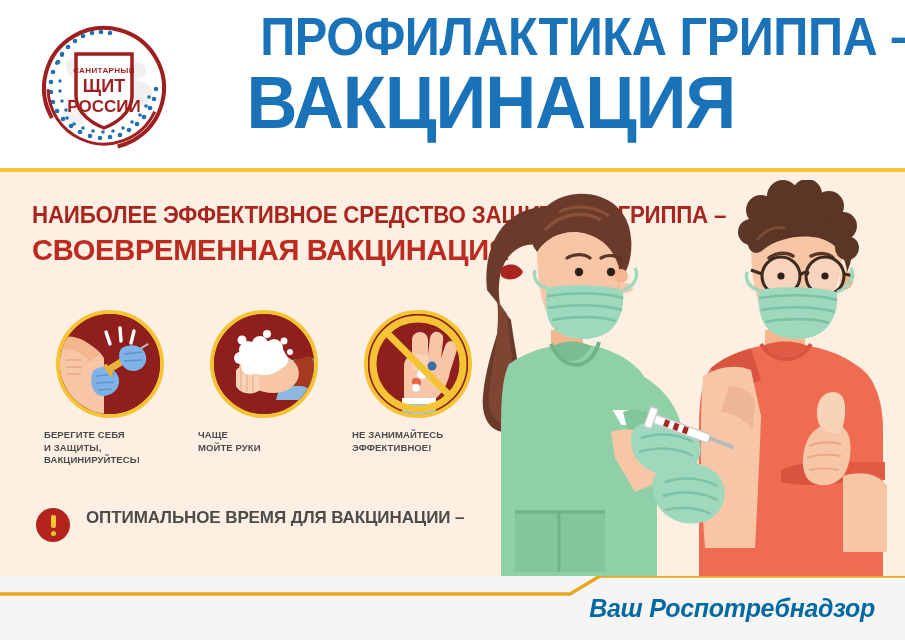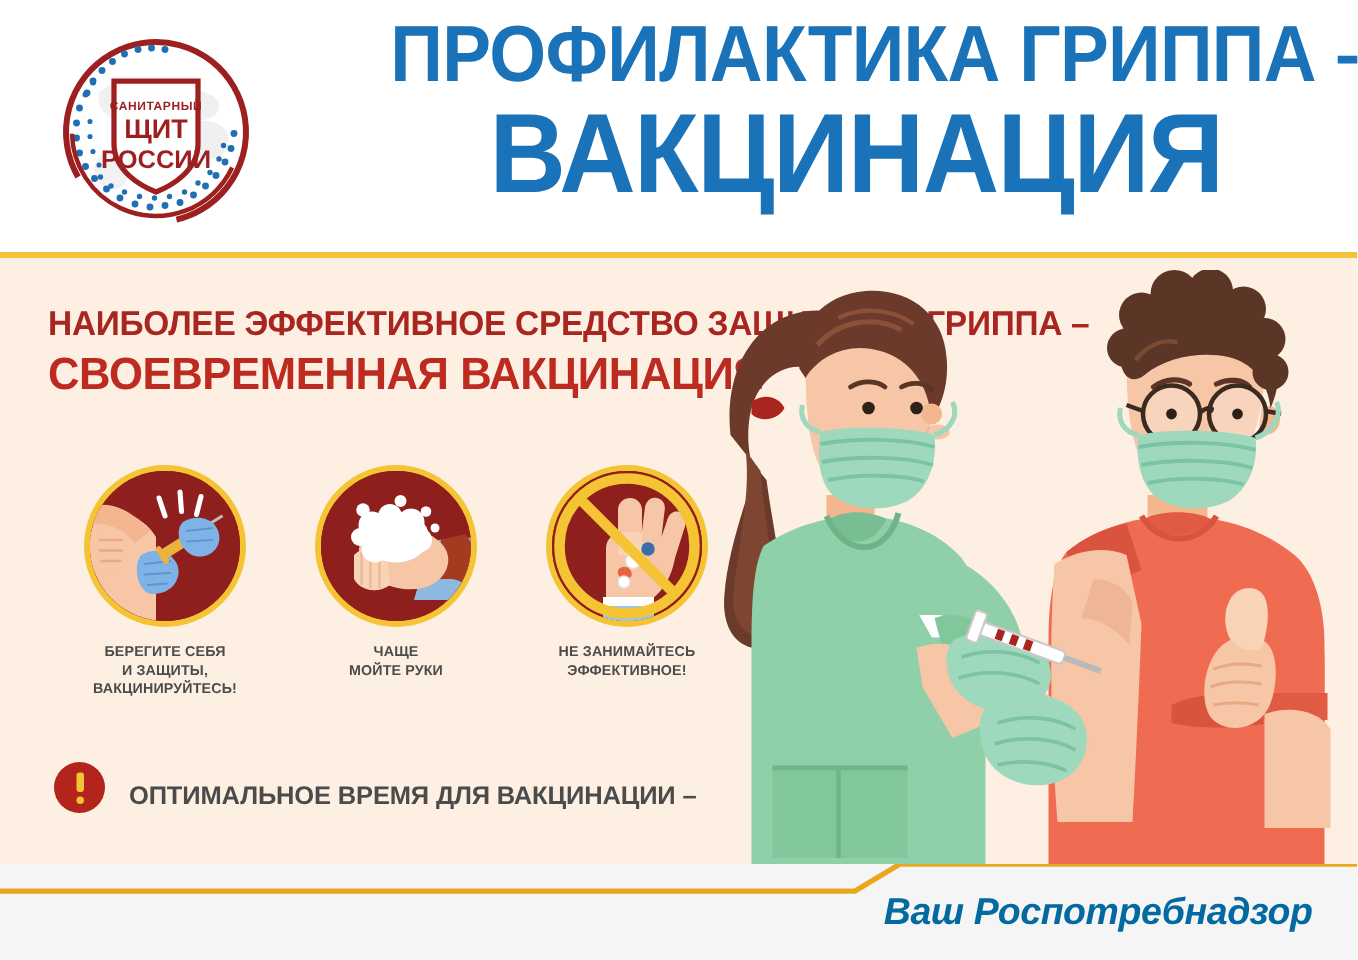--- a/index.html
+++ b/index.html
@@ -42,21 +42,21 @@
     height: 140px;
     text-decoration: underline;
   }
   .logo-svg { display: block; }
 
   .title-block {
     position: absolute;
     left: 205px;
     top: 8px;
     width: 690px;
-    text-align: center;
+    text-align: left;
   }
   .title-line1 {
     font-size: 53px;
     line-height: 58px;
     font-weight: bold;
     color: #1a72b8;
     letter-spacing: -0.5px;
     white-space: nowrap;
     transform: scaleX(0.92);
     transform-origin: right center;
@@ -114,21 +114,21 @@
   .tiles {
     position: absolute;
     left: 44px;
     top: 134px;
     width: 440px;
     display: flex;
     gap: 22px;
   }
   .tile {
     width: 132px;
-    text-align: center;
+    text-align: left;
   }
   .tile-circle {
     width: 108px;
     height: 108px;
     margin: 0 auto;
     border-radius: 50%;
     background: #8f1f1c;
     border: 4px solid #f5c434;
     box-sizing: border-box;
     overflow: hidden;
@@ -142,21 +142,21 @@
     color: #4b4b4b;
     letter-spacing: 0.1px;
   }
 
   
   .note {
     position: absolute;
     left: 36px;
     top: 330px;
     display: flex;
-    align-items: flex-end;
+    align-items: flex-start;
     gap: 16px;
   }
   .note-badge {
     width: 34px;
     height: 34px;
     flex: 0 0 34px;
     border-radius: 50%;
     background: #b3241d;
     position: relative;
     margin-top: 2px;

